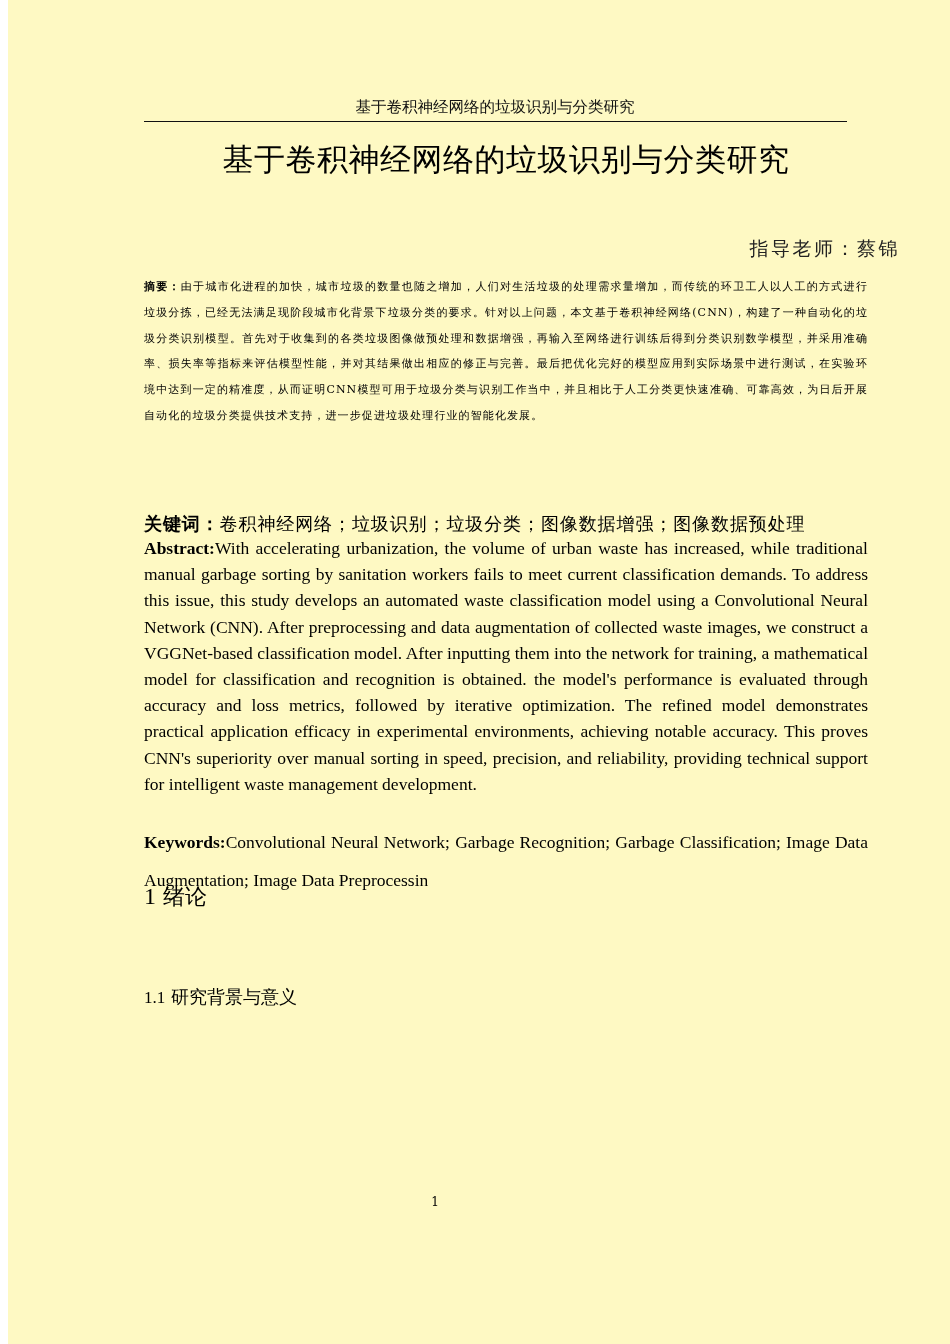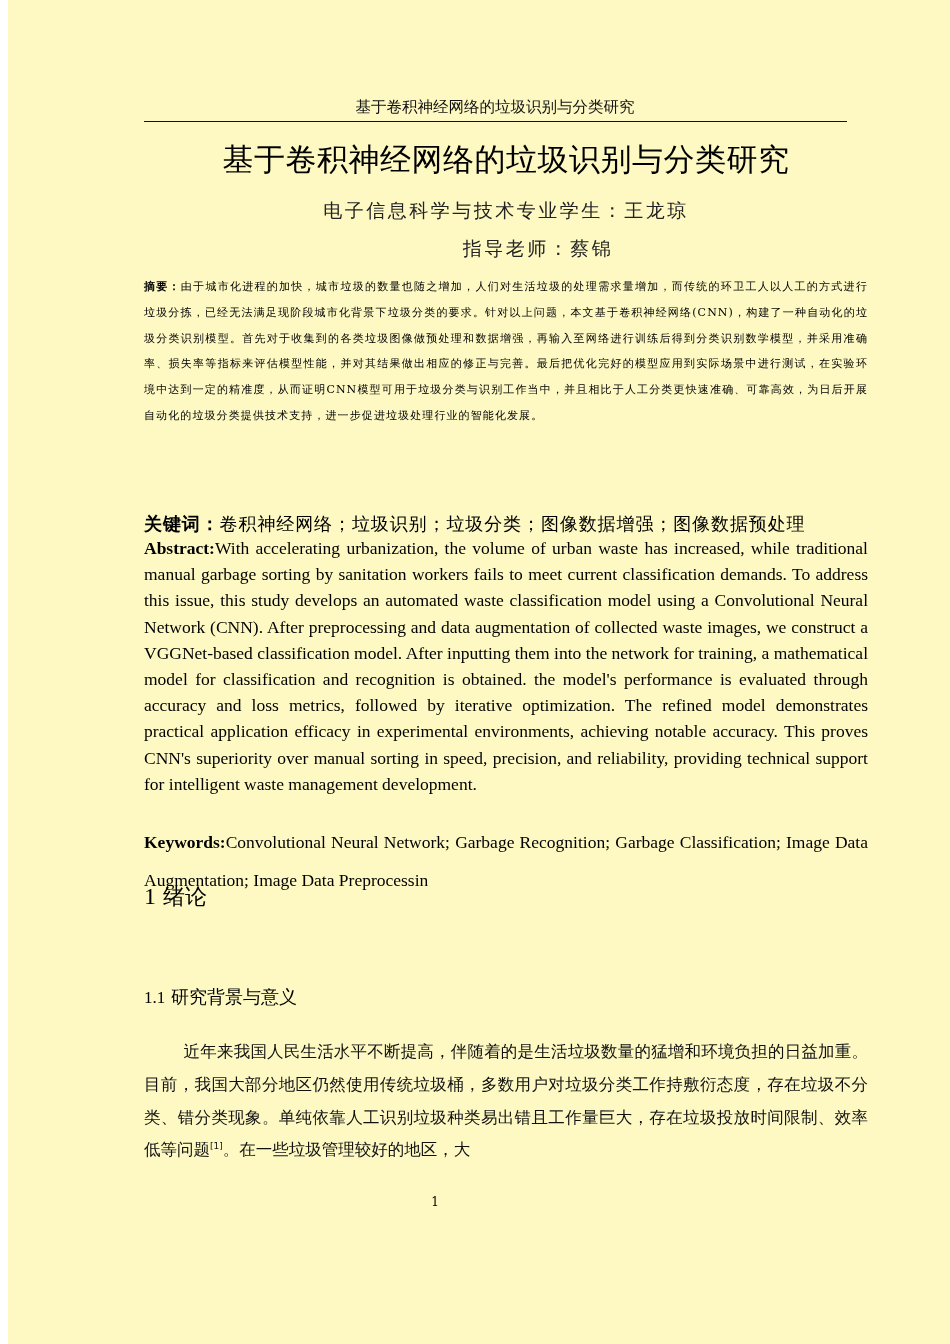--- a/index.html
+++ b/index.html
@@ -13,21 +13,21 @@
   .header-rule { position: absolute; left: 136px; top: 121px; width: 703px; height: 0; border-top: 1.3px solid #111; }
   .title {
     position: absolute; left: 136px; top: 138px; width: 724px; text-align: center;
     font-family: "DejaVu Sans", sans-serif; font-size: 31px; line-height: 42px; letter-spacing: 0.5px;
   }
   .author {
     position: absolute; left: 136px; top: 196px; width: 724px; text-align: center;
     font-family: "DejaVu Serif", serif; font-size: 19px; line-height: 28px; letter-spacing: 2.5px; color: #222;
   }
   .advisor {
-    position: absolute; left: 168px; top: 234px; width: 724px; text-align: center;
+    position: absolute; left: 168px; top: 234px; width: 724px; text-align: right;
     font-family: "DejaVu Serif", serif; font-size: 19px; line-height: 28px; letter-spacing: 2.5px; color: #222;
   }
   .cn-abstract {
     position: absolute; left: 136px; top: 274px; width: 724px;
     font-family: "DejaVu Serif", serif; font-size: 11px; line-height: 25.8px;
     text-align: justify; letter-spacing: 1.1px;
   }
   .cn-keywords {
     position: absolute; left: 136px; top: 511px; width: 724px;
     font-family: "DejaVu Serif", serif; font-size: 18px; line-height: 25px; letter-spacing: 0.9px;
@@ -66,21 +66,20 @@
 </style>
 </head>
 <body>
 
 <div class="page">
 
   <div class="running-header">基于卷积神经网络的垃圾识别与分类研究</div>
   <div class="header-rule"></div>
 
   <div class="title">基于卷积神经网络的垃圾识别与分类研究</div>
-  <div class="author">电子信息科学与技术专业学生：王龙琼</div>
   <div class="advisor">指导老师：蔡锦</div>
 
   <div class="cn-abstract">
     <span class="bold">摘要：</span><span>由于城市化进程的加快，城市垃圾的数量也随之增加，人们对生活垃圾的处理需求量增加，而传统的环卫工人以人工的方式进行垃圾分拣，已经无法满足现阶段城市化背景下垃圾分类的要求。针对以上问题，本文基于卷积神经网络(CNN)，构建了一种自动化的垃圾分类识别模型。首先对于收集到的各类垃圾图像做预处理和数据增强，再输入至网络进行训练后得到分类识别数学模型，并采用准确率、损失率等指标来评估模型性能，并对其结果做出相应的修正与完善。最后把优化完好的模型应用到实际场景中进行测试，在实验环境中达到一定的精准度，从而证明CNN模型可用于垃圾分类与识别工作当中，并且相比于人工分类更快速准确、可靠高效，为日后开展自动化的垃圾分类提供技术支持，进一步促进垃圾处理行业的智能化发展。</span>
   </div>
 
   <div class="cn-keywords">
     <span class="bold">关键词：</span><span>卷积神经网络；垃圾识别；垃圾分类；图像数据增强；图像数据预处理</span>
   </div>
 
@@ -95,17 +94,16 @@
   <div class="h1">
     <span class="num">1</span>
     <span>绪论</span>
   </div>
 
   <div class="h2">
     <span class="num">1.1</span>
     <span>研究背景与意义</span>
   </div>
 
-  <div class="body-para"><span>近年来我国人民生活水平不断提高，伴随着的是生活垃圾数量的猛增和环境负担的日益加重。目前，我国大部分地区仍然使用传统垃圾桶，多数用户对垃圾分类工作持敷衍态度，存在垃圾不分类、错分类现象。单纯依靠人工识别垃圾种类易出错且工作量巨大，存在垃圾投放时间限制、效率低等问题</span><sup>[1]</sup><span>。在一些垃圾管理较好的地区，大</span></div>
 
   <div class="page-number">1</div>
 
 </div>
 
 </body></html>

